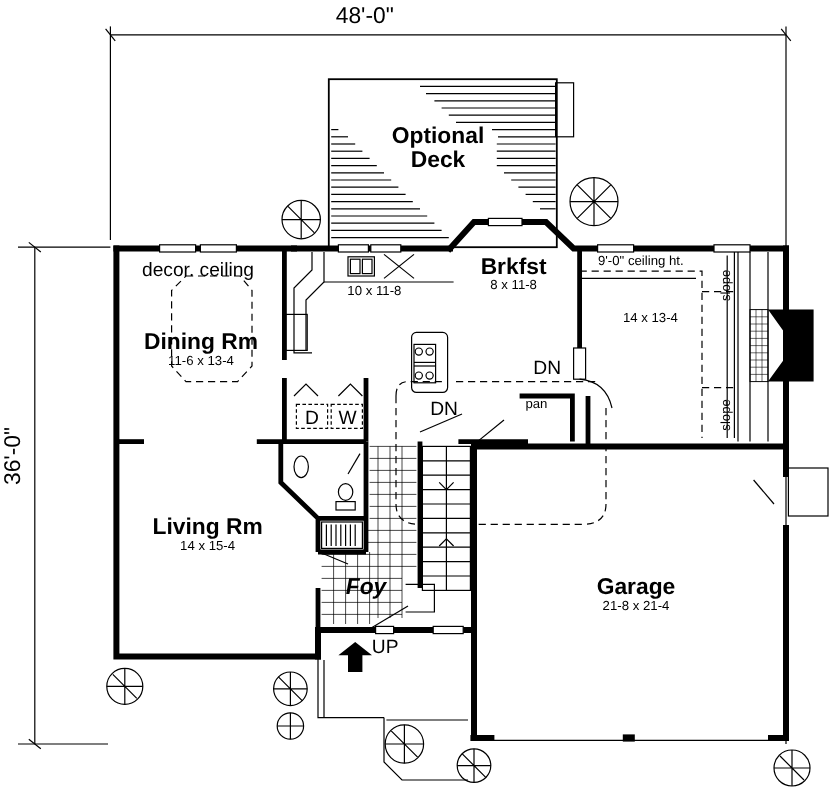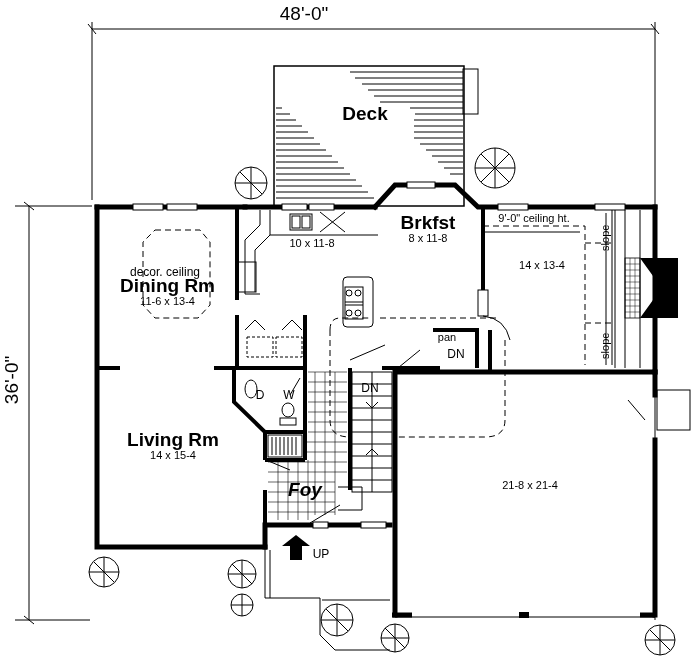--- a/index.html
+++ b/index.html
@@ -1,21 +1,21 @@
 <!DOCTYPE html>
 <html><head>
 <meta charset="utf-8">
 <style>
   html,body{margin:0;padding:0;background:#fff;}
   body{width:700px;height:664px;position:relative;overflow:hidden;font-family:"Liberation Sans",sans-serif;color:#000;}
   svg{position:absolute;left:0;top:0;}
   .lbl{position:absolute;text-align:center;line-height:1.05;white-space:nowrap;}
   .name{font-weight:bold;font-size:19px;display:block;}
   .dim{font-size:11px;display:block;}
-  .small{font-size:12px;margin-top:48px;}
+  .small{font-size:16px;}
   .tiny{font-size:11px;}
   .dimtxt{font-size:19px;}
 </style>
 </head>
 <body>
 
 <svg width="700" height="664" viewBox="0 0 700 664">
 
   <g stroke="#000" stroke-width="1" fill="none">
     <line x1="92" y1="29" x2="655" y2="29"></line>
@@ -242,20 +242,21 @@
   <g stroke="#000" stroke-width="1">
     <line x1="485" y1="232" x2="580" y2="232"></line>
     <line x1="606" y1="213" x2="606" y2="365"></line>
   </g>
 </svg>
 
 <div class="lbl dimtxt" style="left:244px;top:4px;width:120px;">48'-0"</div>
 <div class="lbl dimtxt" style="left:-28px;top:370px;width:80px;transform:rotate(-90deg);">36'-0"</div>
 
 <div class="lbl" style="left:300px;top:104px;width:130px;">
+  <span class="name">Optional</span>
   <span class="name">Deck</span>
 </div>
 
 <div class="lbl small" style="left:110px;top:218px;width:110px;">decor. ceiling</div>
 <div class="lbl" style="left:100px;top:276px;width:135px;text-align:center;">
   <span class="name">Dining Rm</span>
   <span class="dim">11-6 x 13-4</span>
 </div>
 
 <div class="lbl" style="left:262px;top:238px;width:100px;">
@@ -275,23 +276,24 @@
 <div class="lbl" style="left:108px;top:430px;width:130px;">
   <span class="name">Living Rm</span>
   <span class="dim">14 x 15-4</span>
 </div>
 
 <div class="lbl" style="left:280px;top:480px;width:50px;font-style:italic;">
   <span class="name">Foy</span>
 </div>
 
 <div class="lbl" style="left:460px;top:480px;width:140px;">
+  <span class="name">Garage</span>
   <span class="dim">21-8 x 21-4</span>
 </div>
 
 <div class="lbl small" style="left:253px;top:341px;width:14px;">D</div>
 <div class="lbl small" style="left:282px;top:341px;width:14px;">W</div>
 <div class="lbl tiny" style="left:434px;top:332px;width:26px;">pan</div>
 <div class="lbl small" style="left:357px;top:334px;width:26px;">DN</div>
 <div class="lbl small" style="left:443px;top:300px;width:26px;">DN</div>
-<div class="lbl small" style="left:308px;top:500px;width:26px;">UP</div>
+<div class="lbl small" style="left:308px;top:532px;width:26px;">UP</div>
 <div class="lbl tiny" style="left:586px;top:232px;width:40px;transform:rotate(-90deg);">slope</div>
 <div class="lbl tiny" style="left:586px;top:340px;width:40px;transform:rotate(-90deg);">slope</div>
 
 </body></html>

